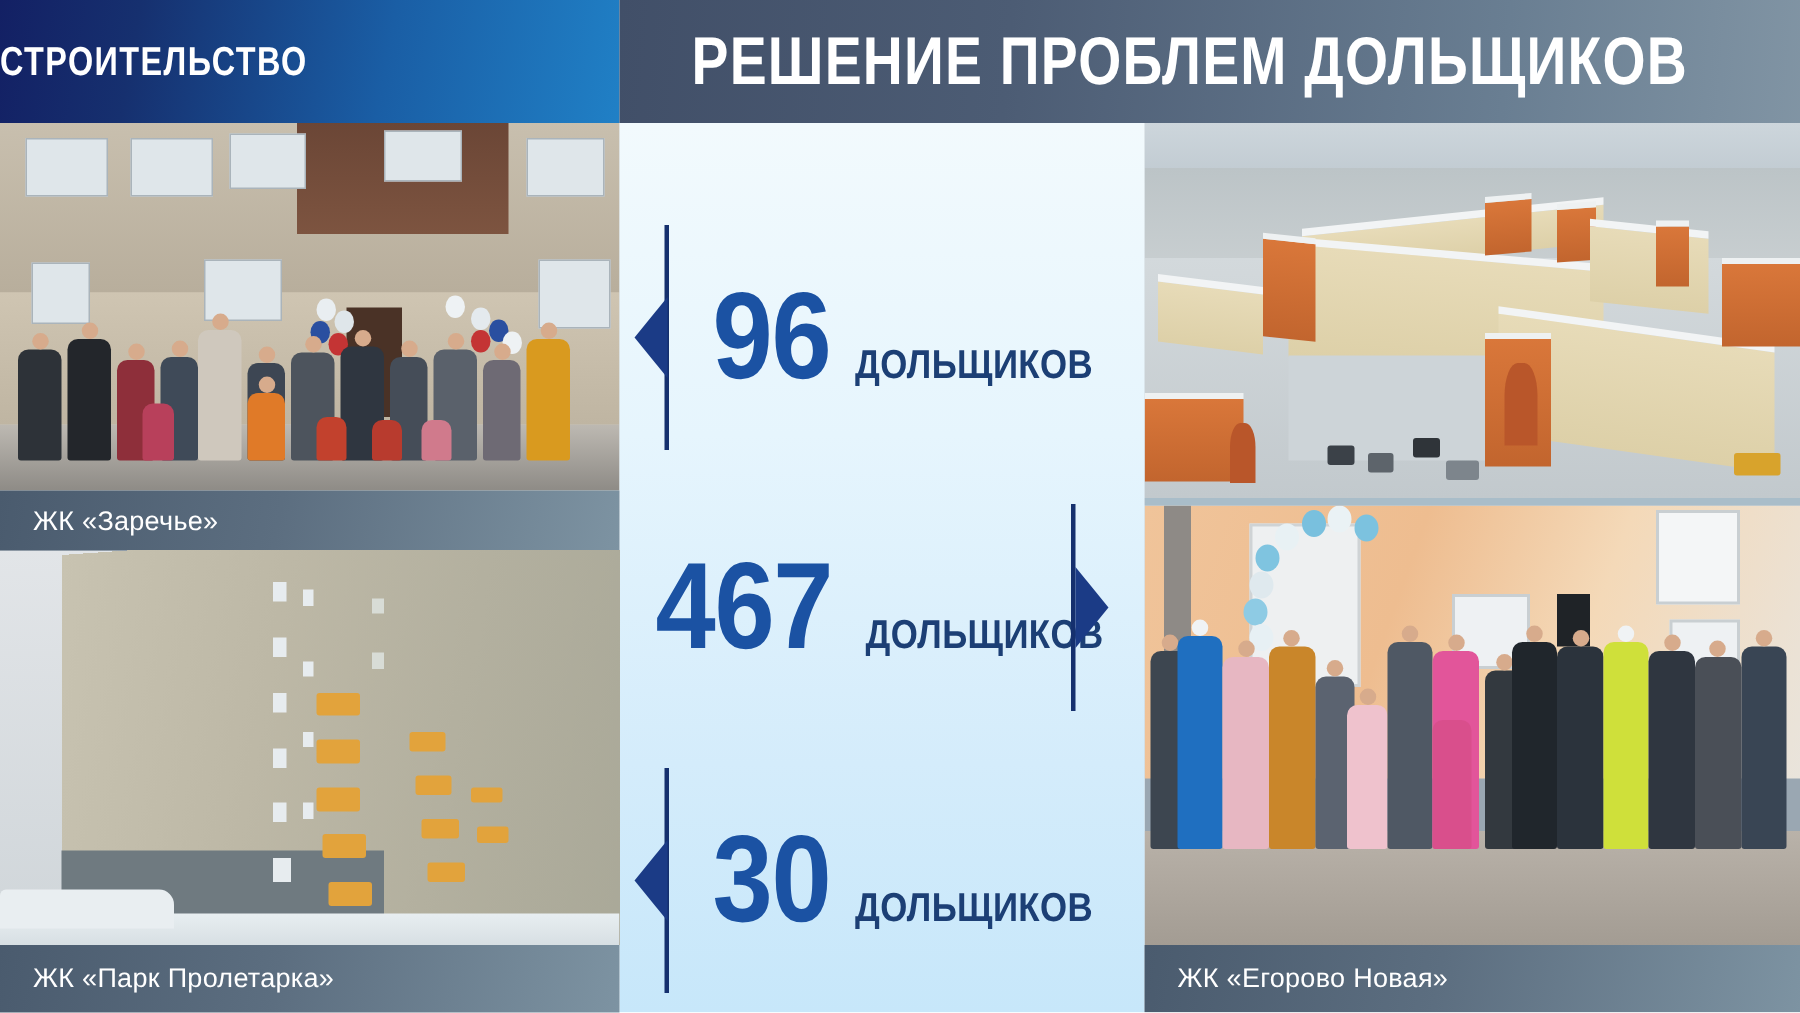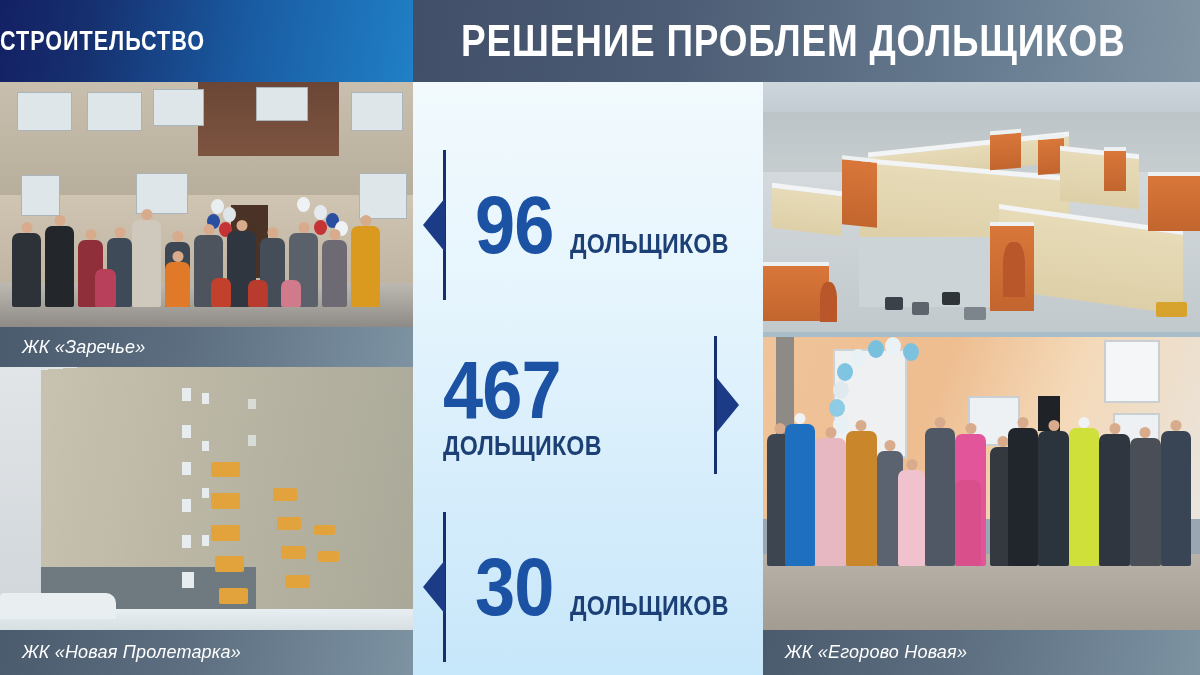--- a/index.html
+++ b/index.html
@@ -81,21 +81,20 @@
     position: absolute;
     box-sizing: border-box;
     display: flex;
     align-items: center;
     padding-left: 22px;
     color: #ffffff;
     font-size: 18px;
     letter-spacing: 0.2px;
     background: linear-gradient(100deg, #4a5b6e 0%, #5c6e80 45%, #7d93a2 100%);
     z-index: 5;
-    font-style: italic;
   }
   .cap-tl { left: 0;   top: 327px; width: 413px; height: 40px; }
   .cap-bl { left: 0;   top: 630px; width: 413px; height: 45px; }
   .cap-br { left: 763px; top: 630px; width: 437px; height: 45px; }
 
   
   .strip-tr-bottom {
     position: absolute; left: 763px; top: 332px; width: 437px; height: 5px;
     background: #a9bdc9; z-index: 5;
   }
@@ -166,21 +165,21 @@
     border-bottom: 27px solid transparent;
     border-left: 22px solid #1b3b86;
   }
 
   .stat-body {
     display: flex;
     align-items: baseline;
     flex: 1 1 auto;
   }
   .stat-96 .stat-body  { padding-left: 16px; }
-  .stat-467 .stat-body { padding-left: 24px; flex-direction: column; }
+  .stat-467 .stat-body { padding-left: 24px; }
   .stat-30 .stat-body  { padding-left: 16px; }
 
   .stat-number {
     color: #1b52a3;
     font-size: 82px;
     font-weight: 700;
     line-height: 1;
     letter-spacing: -1px;
     transform: scaleX(0.88);
     transform-origin: left bottom;
@@ -368,21 +367,21 @@
       <div class="bl-balc" style="left:69%; top:79%; width:6%; height:5%;"></div>
       <div class="bl-balc" style="left:76%; top:60%; width:5%; height:4%;"></div>
       <div class="bl-balc" style="left:77%; top:70%; width:5%; height:4%;"></div>
       <div class="bl-winsm" style="left:60%; top:12%; width:2%; height:4%; background:#d8dcd6;"></div>
       <div class="bl-winsm" style="left:60%; top:26%; width:2%; height:4%; background:#d8dcd6;"></div>
       <div class="bl-snow"></div>
       <div style="position:absolute; left:0; bottom:4%; width:28%; height:10%; background:#e9eef1; border-radius:4px 10px 0 0;"></div>
     </div>
   </div>
   <div class="caption cap-bl">
-    <span>ЖК «Новая Пролетарка»</span>
+    <span>ЖК «Парк Пролетарка»</span>
   </div>
 
   <div class="photo photo-tr">
     <div class="scene">
       <div class="tr-sky"></div>
       <div class="tr-far"></div>
       <div class="tr-ground"></div>
       <div class="blk" style="left:24%; top:24%; width:46%; height:10%; transform:skewY(-6deg);"></div>
       <div class="blk" style="left:22%; top:34%; width:48%; height:30%; transform:skewY(5deg);"></div>
       <div class="blk-o" style="left:18%; top:30%; width:8%;  height:26%; transform:skewY(6deg);"></div>

